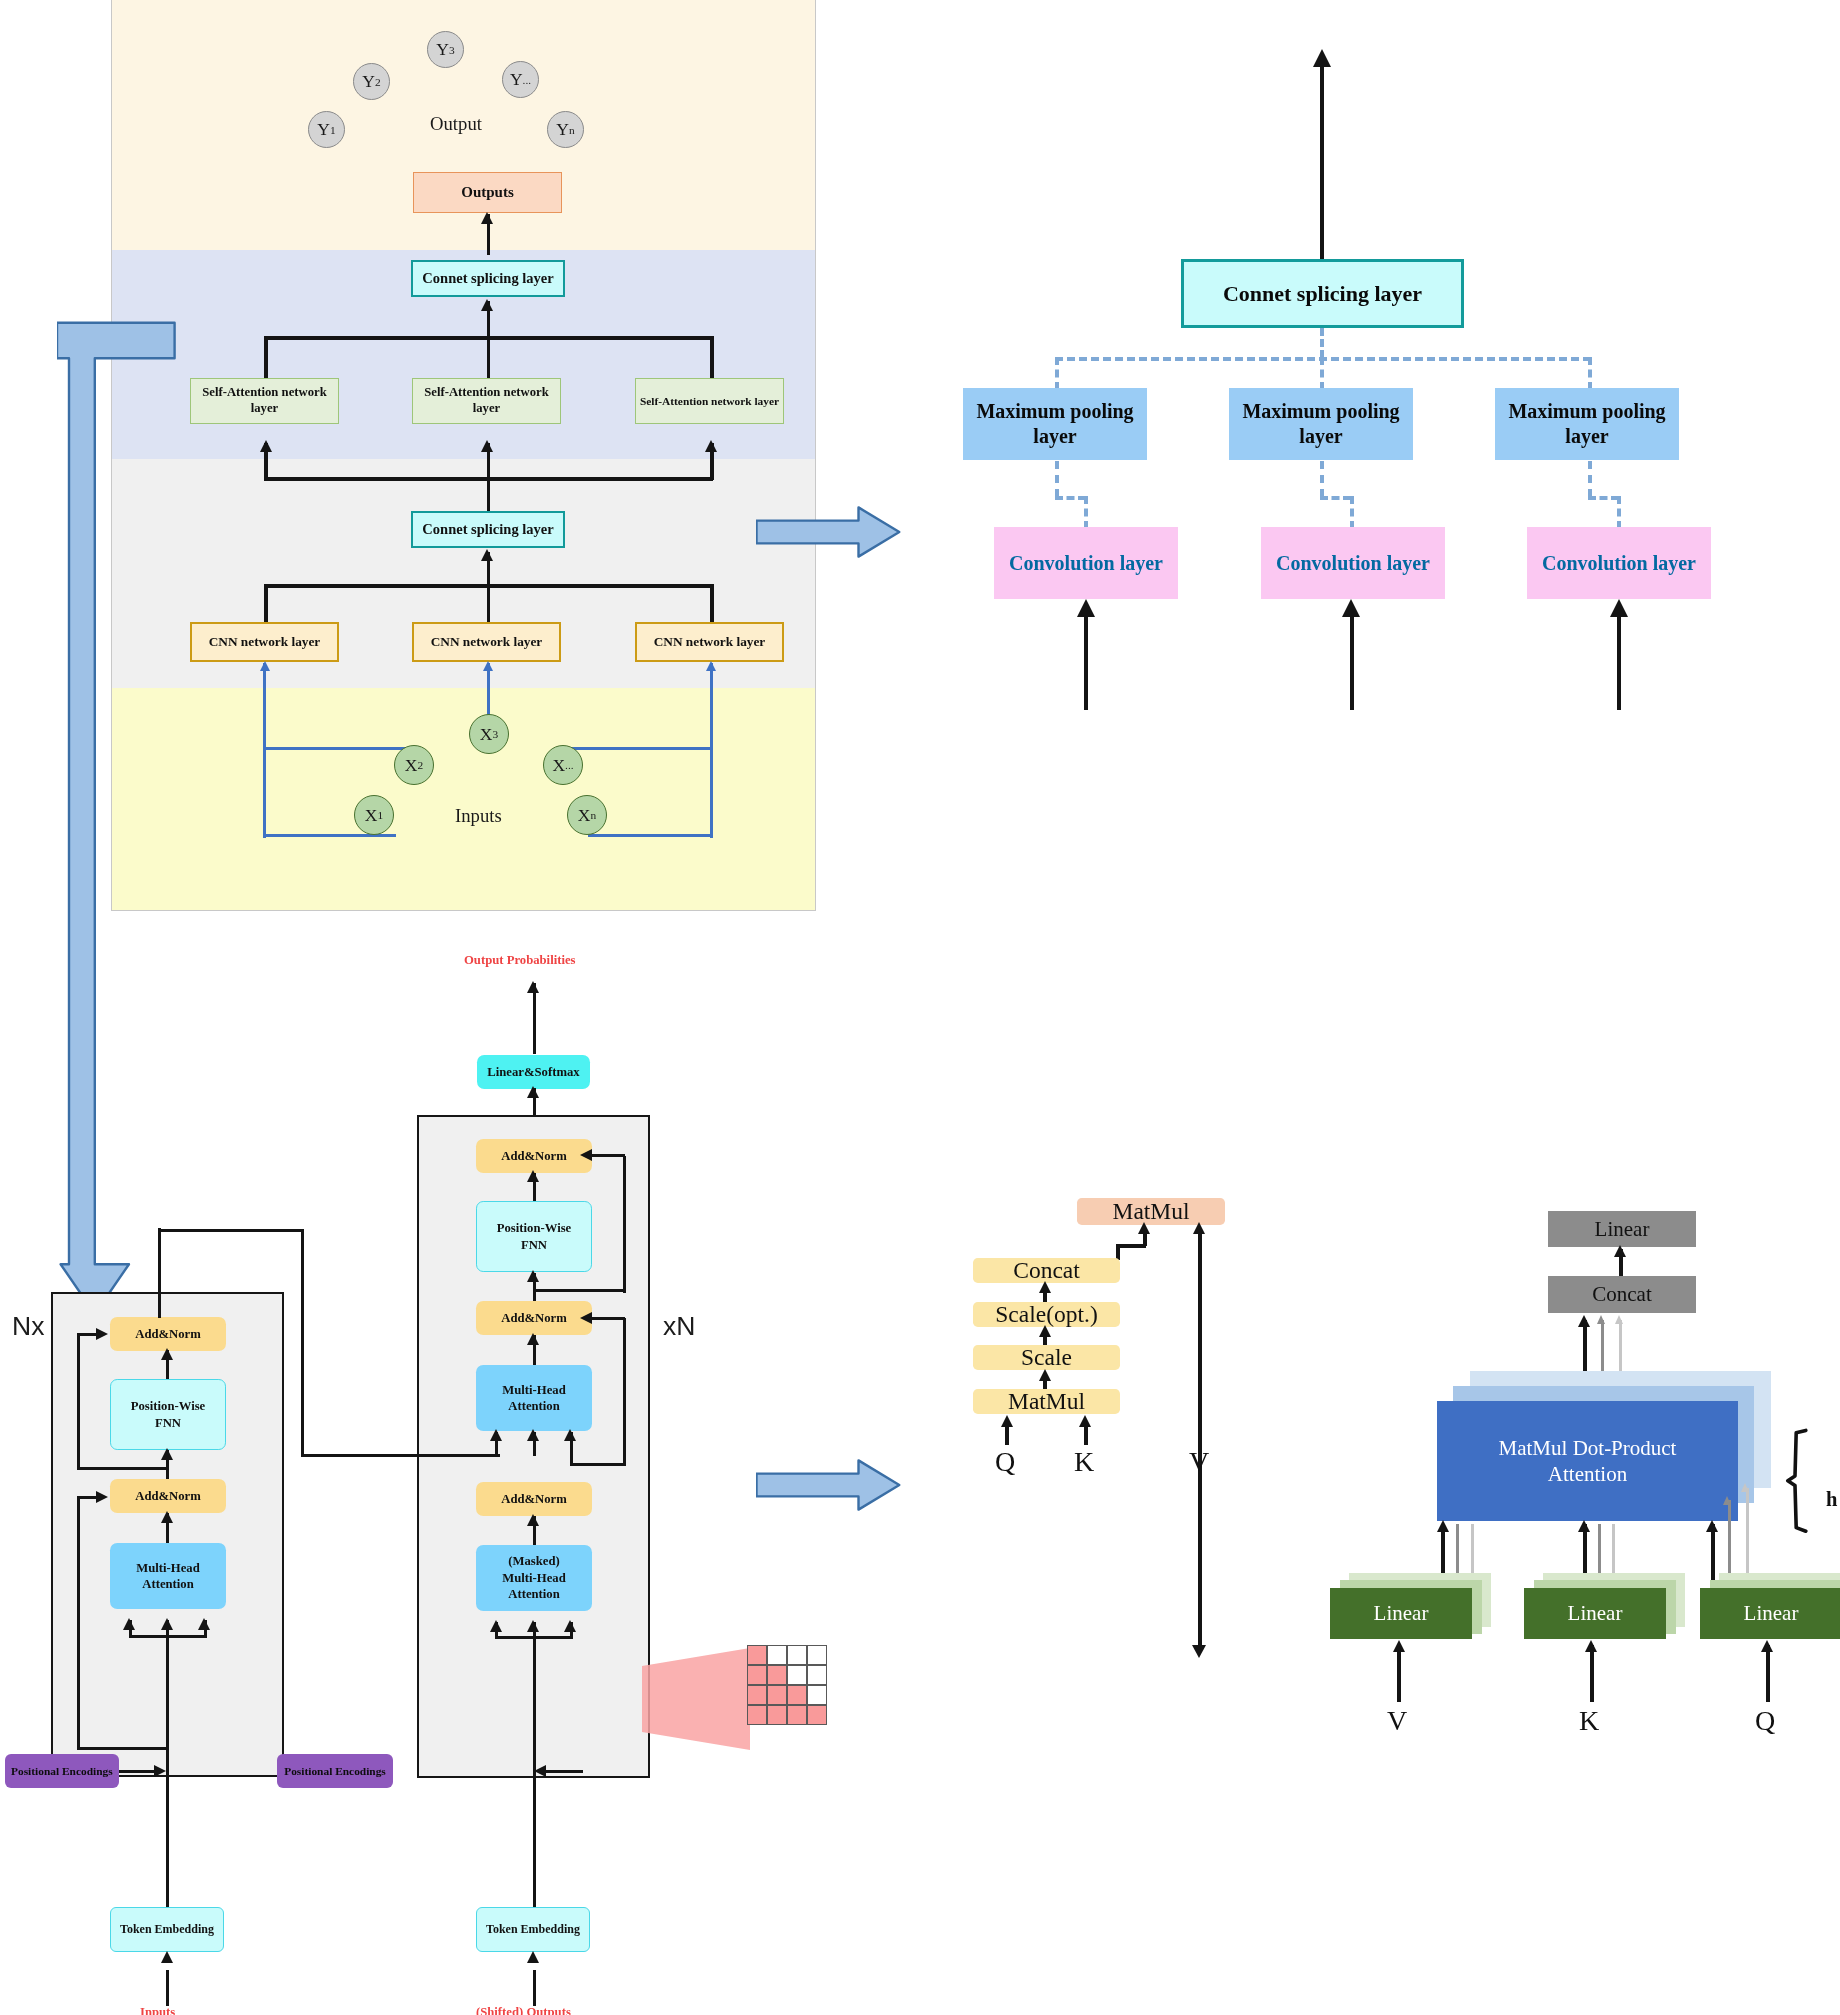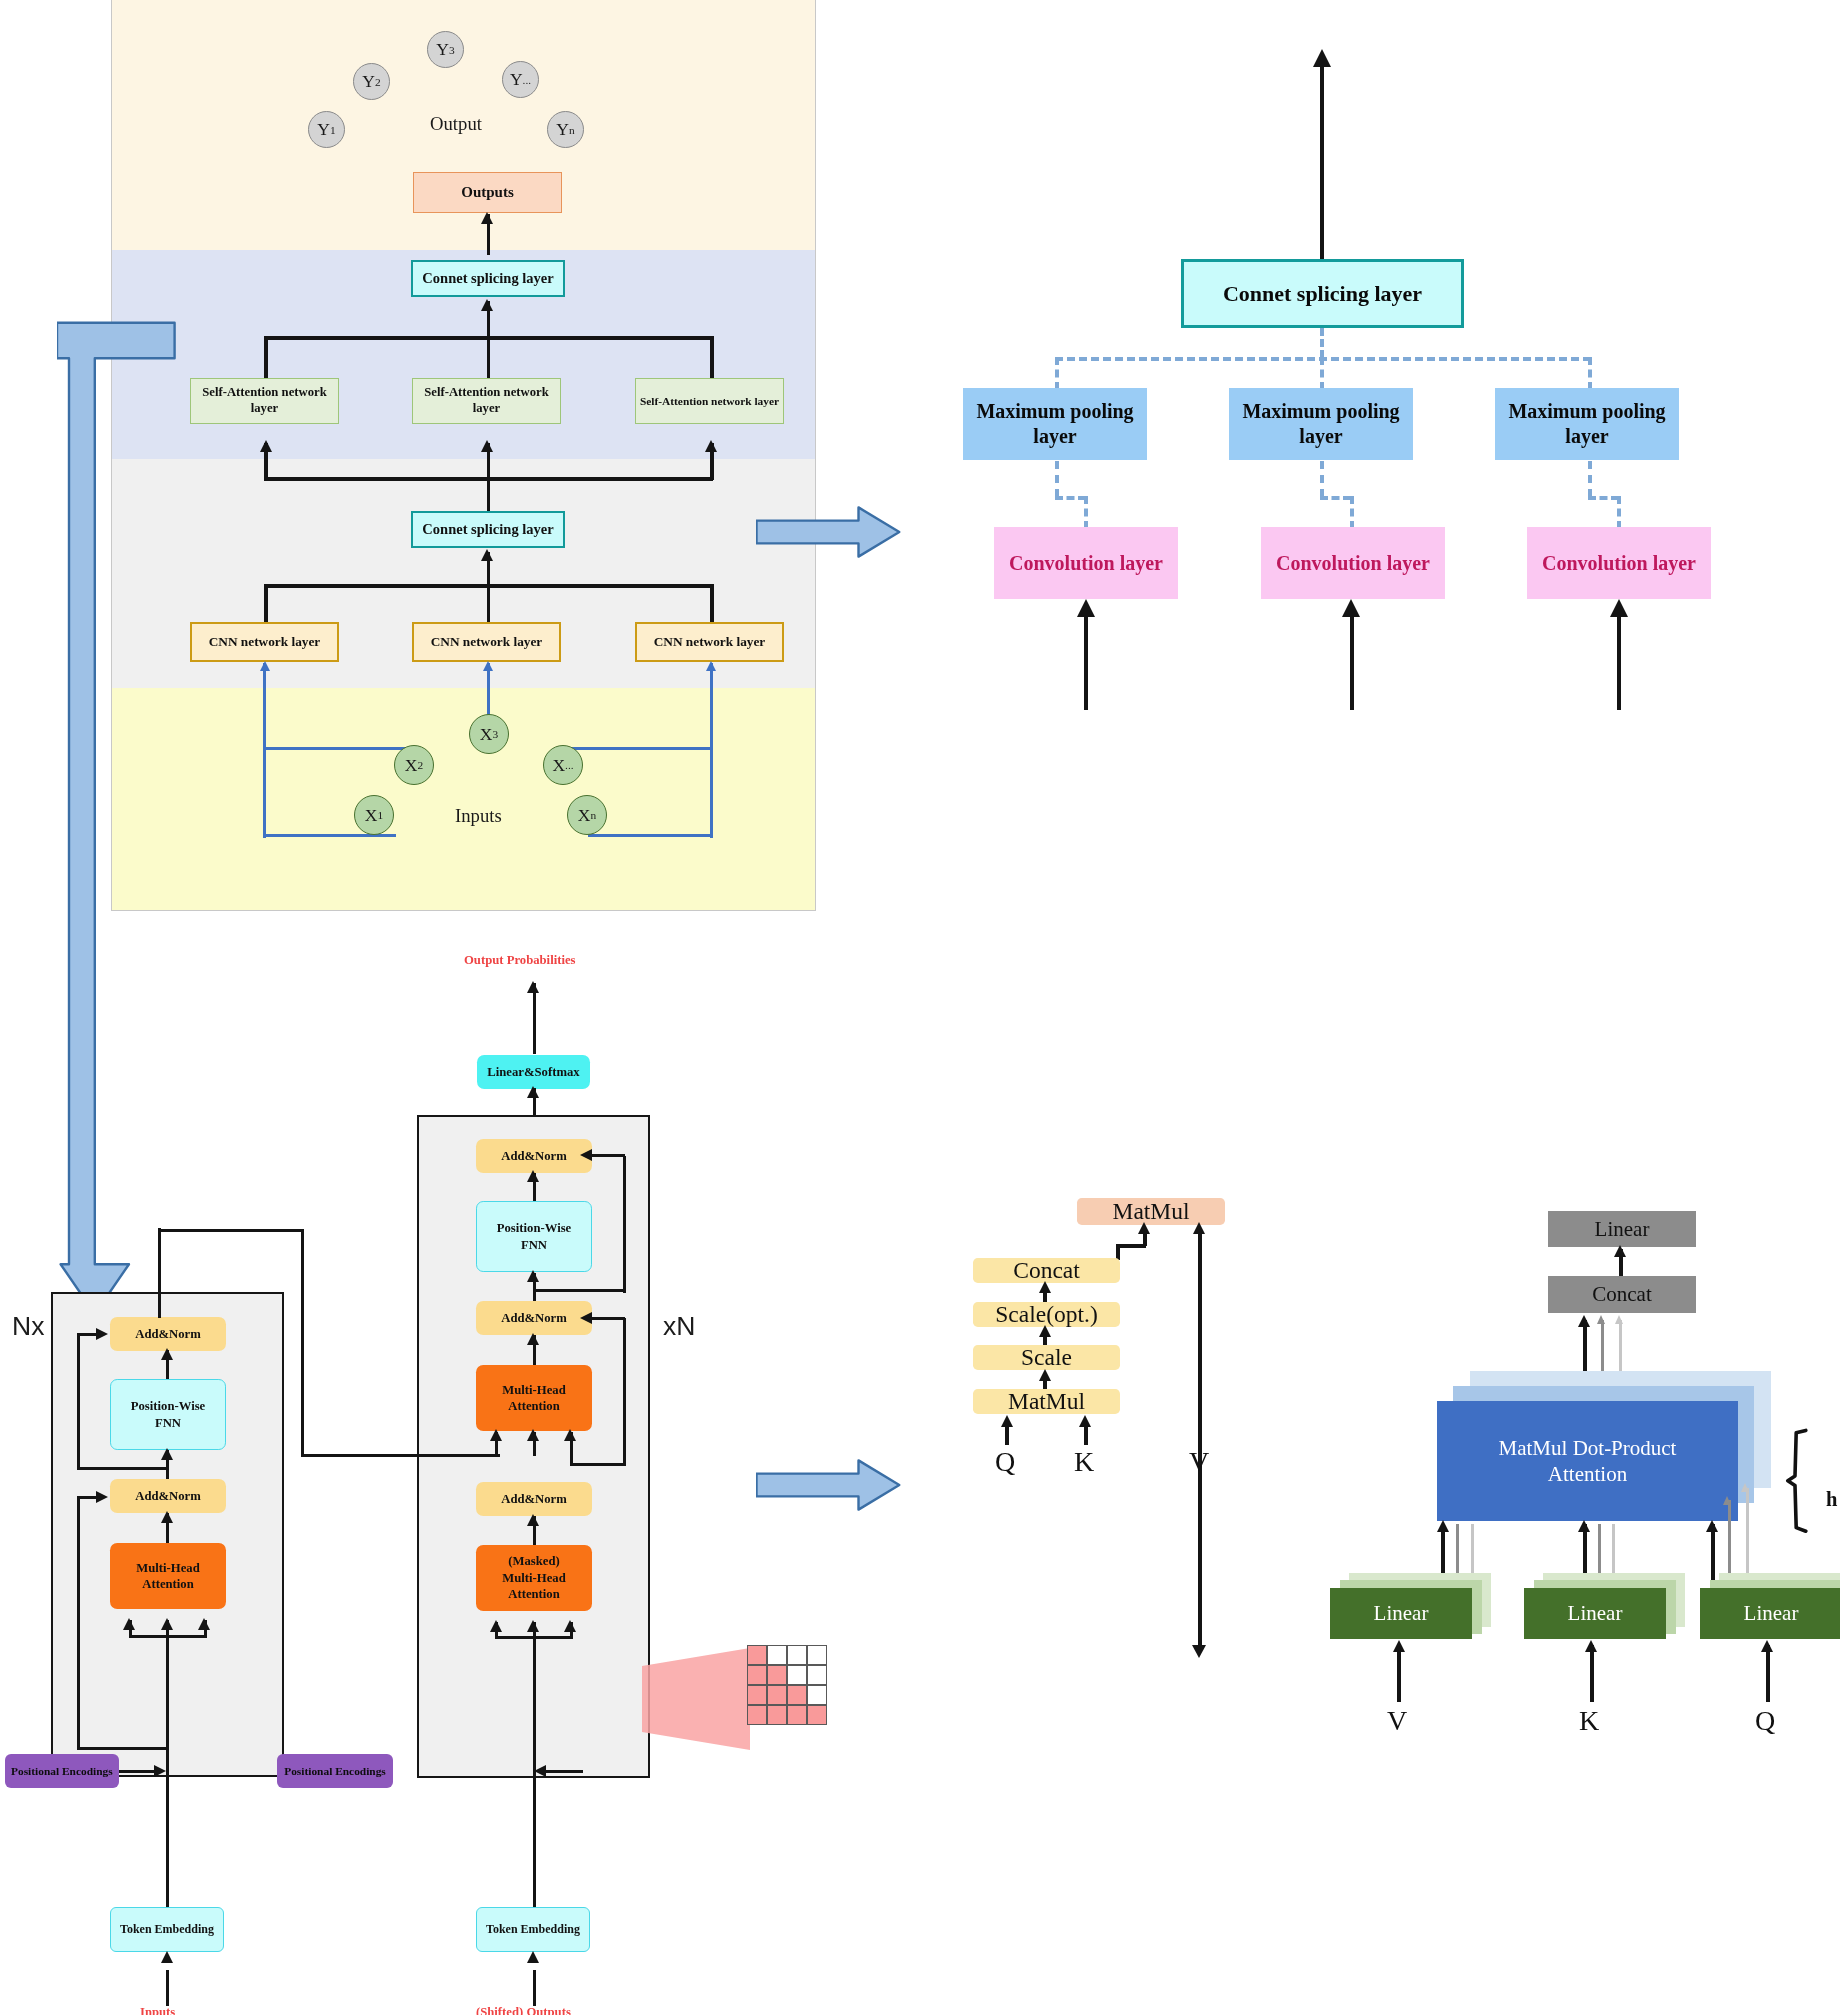--- a/index.html
+++ b/index.html
@@ -52,31 +52,31 @@
          border-left:12px solid #141414;position:absolute;}
   .ah-left{width:0;height:0;border-top:6.6px solid transparent;border-bottom:6.6px solid transparent;
          border-right:12px solid #141414;position:absolute;}
 
   
   .box-splice-big{background:#c9fbfb;border:3px solid #139b9b;width:283px;height:69px;
                   font-size:22px;color:#0a0a0a;font-weight:bold;}
   .box-pool{background:#9accf5;border:none;width:184px;height:72px;font-size:20px;
             line-height:1.25;color:#0a0a0a;font-weight:bold;}
   .box-conv{background:#fbc8f2;border:none;width:184px;height:72px;font-size:20px;
-            line-height:1.25;color:#be185d;font-weight:bold;}
+            line-height:1.25;color:#0369a1;font-weight:bold;}
   .dash-v{position:absolute;width:0;border-left:4.2px dashed #7fa9d6;}
   .dash-h{position:absolute;height:0;border-top:4.2px dashed #7fa9d6;}
 
   
   .stackbox{background:#f0f0f0;border:2.4px solid #161616;}
   .b-addnorm{background:#fbdb8e;border-radius:7.2px;width:116px;height:34px;font-size:12.7px;
              color:#111;font-weight:bold;}
   .b-fnn{background:#c9fbfb;border:1.2px solid #4ad8e8;border-radius:7.2px;width:116px;height:71px;
          font-size:12.7px;line-height:1.3;color:#111;font-weight:bold;}
-  .b-mha{background:#f97316;border-radius:7.2px;width:116px;height:66px;font-size:12.7px;
+  .b-mha{background:#7dd3fc;border-radius:7.2px;width:116px;height:66px;font-size:12.7px;
          line-height:1.3;color:#111;font-weight:bold;}
   .b-linsoft{background:#4ef2f2;border-radius:7.2px;width:113px;height:34px;font-size:12.7px;
              color:#111;font-weight:bold;}
   .b-posenc{background:#8e58bd;border-radius:6px;width:114px;height:34px;font-size:11.4px;
             color:#0d0d0d;font-weight:bold;}
   .b-tokemb{background:#c9fbfb;border:1.2px solid #4ad8e8;border-radius:6px;width:114px;height:45px;
             font-size:12px;color:#111;font-weight:bold;}
   .t-label{font-size:12.7px;color:#ef4444;font-weight:bold;}
   .nx-label{font-size:26.5px;color:#1c1c1c;font-family:"Liberation Sans",sans-serif;}
 

